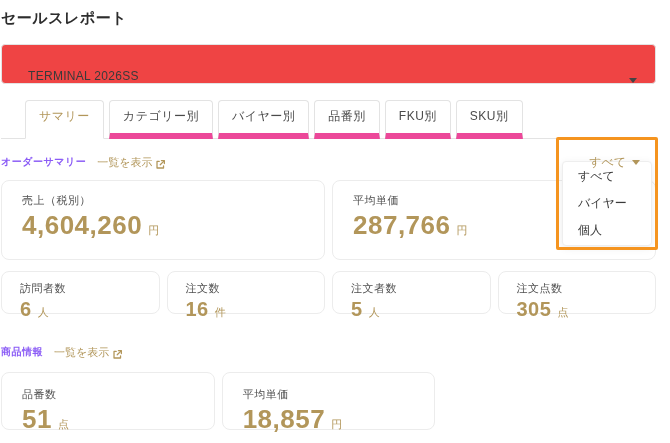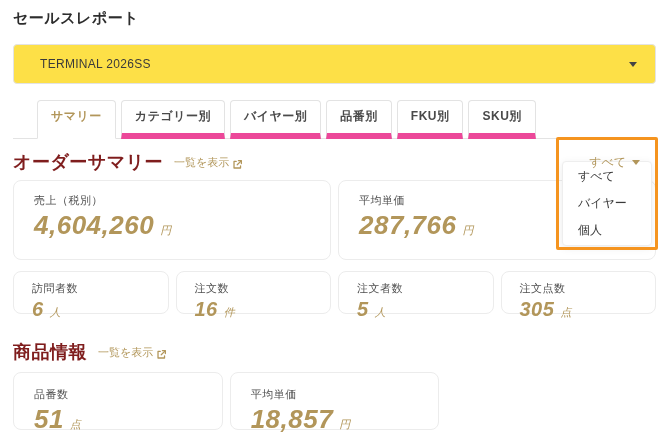--- a/index.html
+++ b/index.html
@@ -4,40 +4,40 @@
 <style>
   * { box-sizing: border-box; margin: 0; padding: 0; }
   html, body { width: 670px; height: 443px; }
   body {
     font-family: "Liberation Sans", "DejaVu Sans", sans-serif;
     background: #ffffff;
     color: #333;
     position: relative;
     overflow: hidden;
   }
-  .page { padding: 10px 14px 0 13px; border-radius: 30px; }
+  .page { padding: 10px 14px 0 1px; border-radius: 30px; }
 
   .page-title {
     font-size: 15px;
     font-weight: bold;
     color: #2d2d2d;
     letter-spacing: .5px;
     height: 16px;
     line-height: 16px;
   }
 
   
   .select-box {
     margin-top: 18px;
     height: 40px;
     border: 1px solid #e3e3e3;
     border-radius: 4px;
-    background: #fde047;
+    background: #ef4444;
     display: flex;
-    align-items: center;
+    align-items: flex-end;
     padding: 0 18px 0 26px;
     cursor: pointer;
     gap: 16px;
   }
   .select-box .select-value { font-size: 12px; color: #3a3a3a; flex: 1; letter-spacing: .3px; }
   .caret {
     width: 0; height: 0;
     border-left: 4px solid transparent;
     border-right: 4px solid transparent;
     border-top: 5px solid #444;
@@ -45,21 +45,20 @@
   }
   .caret.gold { border-top-color: #b2965a; }
 
   
   .tabs {
     margin-top: 16px;
     padding-left: 24px;
     display: flex;
     gap: 5px;
     border-bottom: 1px solid #e3e3e3;
-    font-weight: bold;
   }
   .tab {
     background: #fff;
     border: 1px solid #e3e3e3;
     border-bottom: none;
     border-radius: 4px 4px 0 0;
     padding: 7px 13px 8px;
     font-size: 12px;
     color: #4a4a4a;
     margin-bottom: -1px;
@@ -69,21 +68,21 @@
   .tab.inactive { border-bottom: 6px solid #ec4899; }
   .tab.active { color: #b2965a; border-bottom: 1px solid #fff; }
 
   
   .section-header {
     margin-top: 13px;
     height: 20px;
     display: flex;
     align-items: center;
   }
-  .section-title { font-size: 18px; font-weight: bold; color: #7f1d1d; letter-spacing: .5px; }
+  .section-title { font-size: 10px; font-weight: bold; color: #8b5cf6; letter-spacing: .5px; }
   .view-list-link {
     margin-left: 11px;
     font-size: 11px;
     color: #b2965a;
     display: inline-flex;
     align-items: flex-end;
     gap: 3px;
     cursor: pointer;
     text-decoration: none;
   }
@@ -108,21 +107,21 @@
   .card {
     border: 1px solid #ececec;
     border-radius: 8px;
     background: #fff;
     padding: 12px 20px;
   }
   .card.lg { height: 80px; }
   .card.sm { height: 43px; padding: 9px 18px; }
   .card.md { height: 58px; padding: 14px 20px; }
   .card-label { font-size: 11px; color: #4f4f4f; letter-spacing: .5px; }
-  .card-value-row { display: flex; align-items: baseline; gap: 6px; margin-top: 2px; font-style: italic; }
+  .card-value-row { display: flex; align-items: baseline; gap: 6px; margin-top: 2px; }
   .card-value { font-weight: bold; color: #b2965a; font-size: 26px; letter-spacing: .5px; }
   .card.sm .card-value { font-size: 20px; }
   .card-unit { font-size: 11px; color: #b2965a; }
 
   .section-product { margin-top: 28px; }
 
   
   .filter-panel {
     position: absolute;
     left: 562px;

